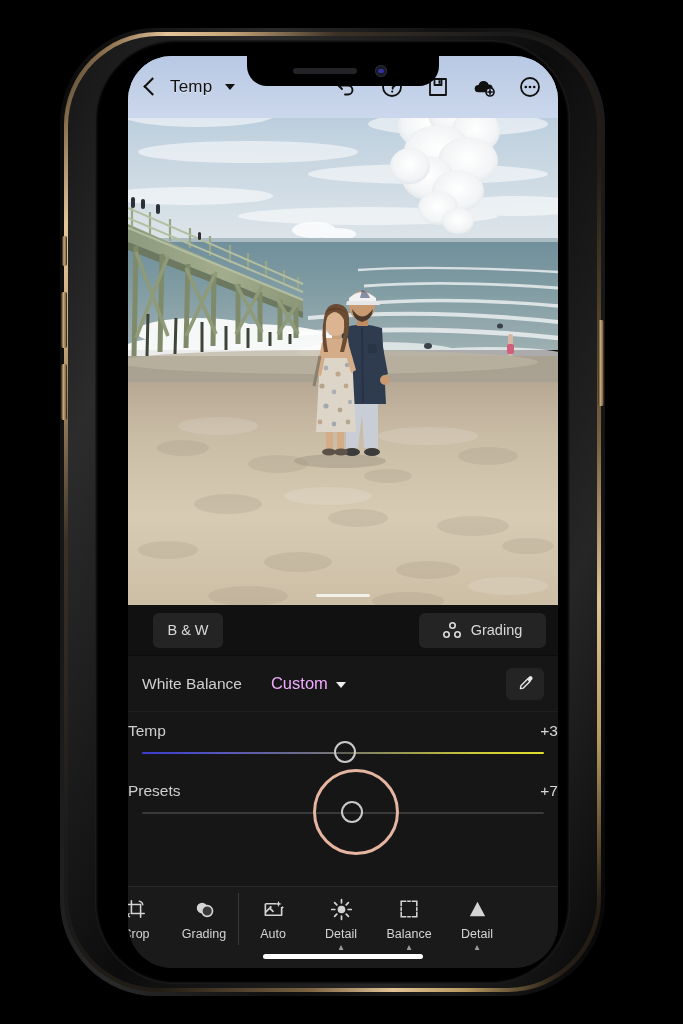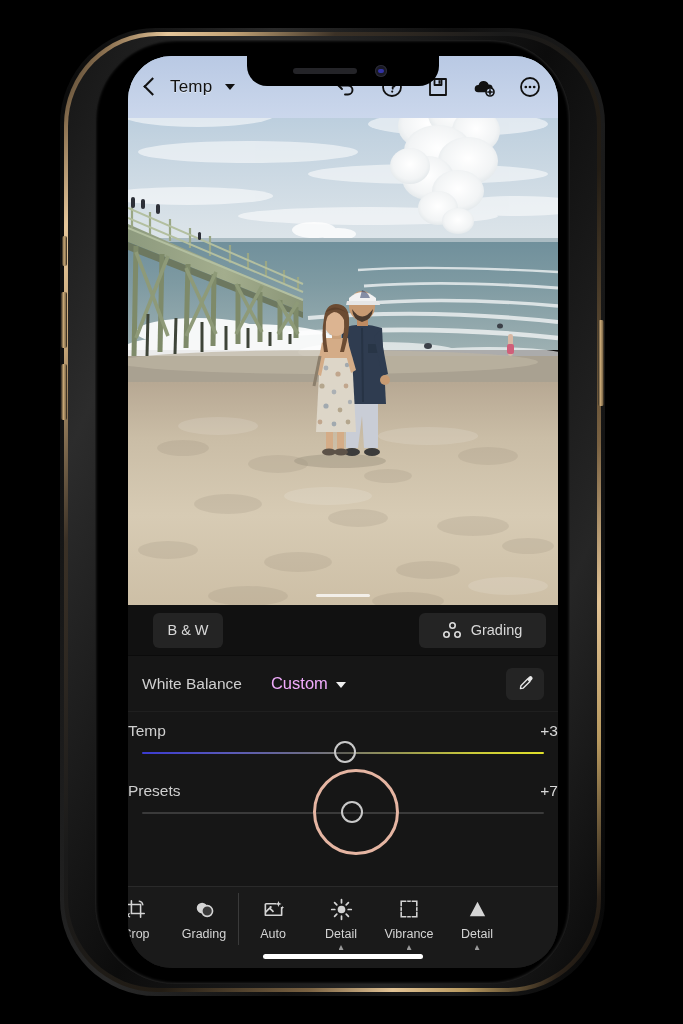--- a/index.html
+++ b/index.html
@@ -651,21 +651,21 @@
 
 
         <div class="tool">
           <span class="tico">
             <svg viewBox="0 0 24 24" width="22" height="22" fill="none" stroke="#d4d4d4" stroke-width="1.7" stroke-linecap="round">
               <rect x="3.5" y="3.5" width="17" height="17" rx="1.5"></rect>
               <path d="M8.5 3.5 h-5 v5 M15.5 3.5 h5 v5 M20.5 15.5 v5 h-5 M8.5 20.5 h-5 v-5" stroke="#1a1a1a" stroke-width="3.4"></path>
               <path d="M8.5 3.5 h-5 v5 M15.5 3.5 h5 v5 M20.5 15.5 v5 h-5 M8.5 20.5 h-5 v-5" stroke="#d4d4d4" stroke-width="1.7"></path>
             </svg>
           </span>
-          <span class="tlab">Vibrance</span>
+          <span class="tlab">Balance</span>
           <span class="tdot"></span>
         </div>
 
         <div class="tool">
           <span class="tico">
             <svg viewBox="0 0 24 24" width="23" height="23">
               <path d="M12 4 L20 19 H4 Z" fill="#d4d4d4"></path>
             </svg>
           </span>
           <span class="tlab">Detail</span>

